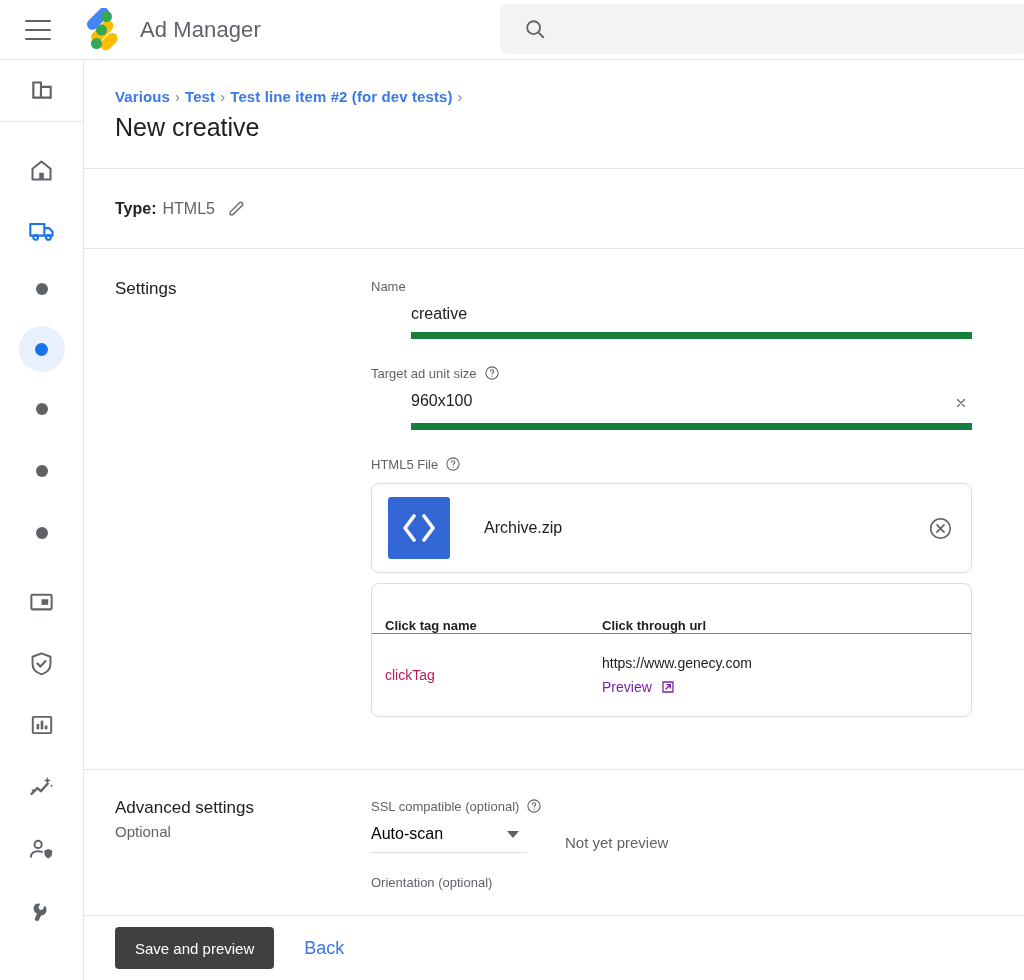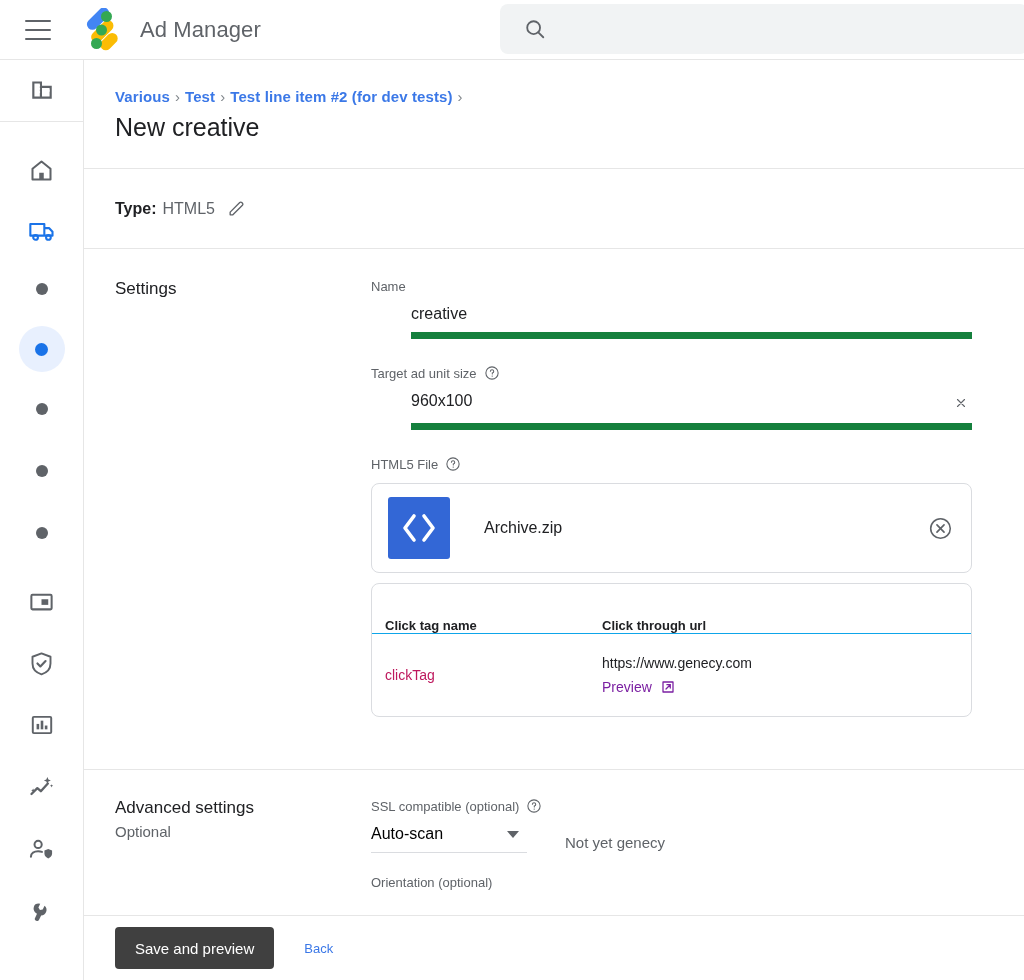--- a/index.html
+++ b/index.html
@@ -179,21 +179,21 @@
     width: 940px; height: 65px;
     background: #fff; border-top: 1px solid #e6e6e6;
     display: flex; align-items: center; padding-left: 31px;
   }
   .btn-primary {
     background: #404040; color: #fff; border: none; border-radius: 4px;
     height: 42px; padding: 0 20px; font-size: 15px;
     font-family: "Liberation Sans", sans-serif; cursor: pointer;
   }
   .btn-text {
-    background: none; border: none; color: #3b78e7; font-size: 13px;
+    background: none; border: none; color: #3b78e7; font-size: 18px;
     font-family: "Liberation Sans", sans-serif; cursor: pointer;
     margin-left: 24px;
   }
 </style>
 </head>
 <body>
 
 <div class="header">
 
   <div class="hamburger">
@@ -442,21 +442,21 @@
             <circle cx="12.3" cy="16.6" r="1" fill="#5f6368"></circle>
           </svg>
         </div>
         <div class="adv-row">
           <div class="select-wrap">
             <div class="select-row">
               <span class="select-value">Auto-scan</span>
               <span class="caret"></span>
             </div>
           </div>
-          <div class="scan-status">Not yet genecy</div>
+          <div class="scan-status">Not yet preview</div>
         </div>
       </div>
 
       <div class="field">
         <div class="field-label">
           <span>Orientation (optional)</span>
         </div>
       </div>
 
     </div>

